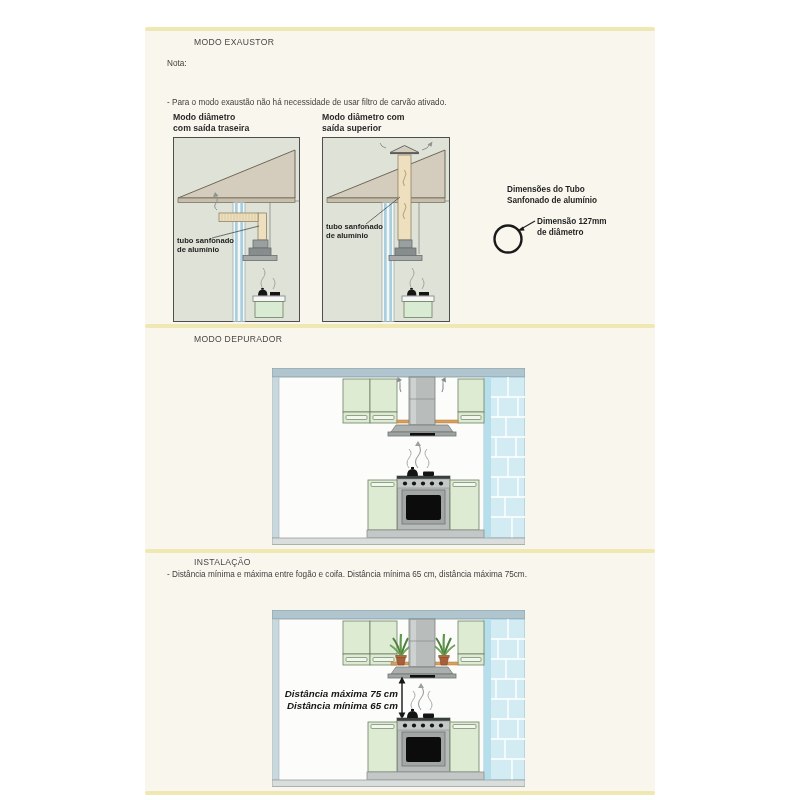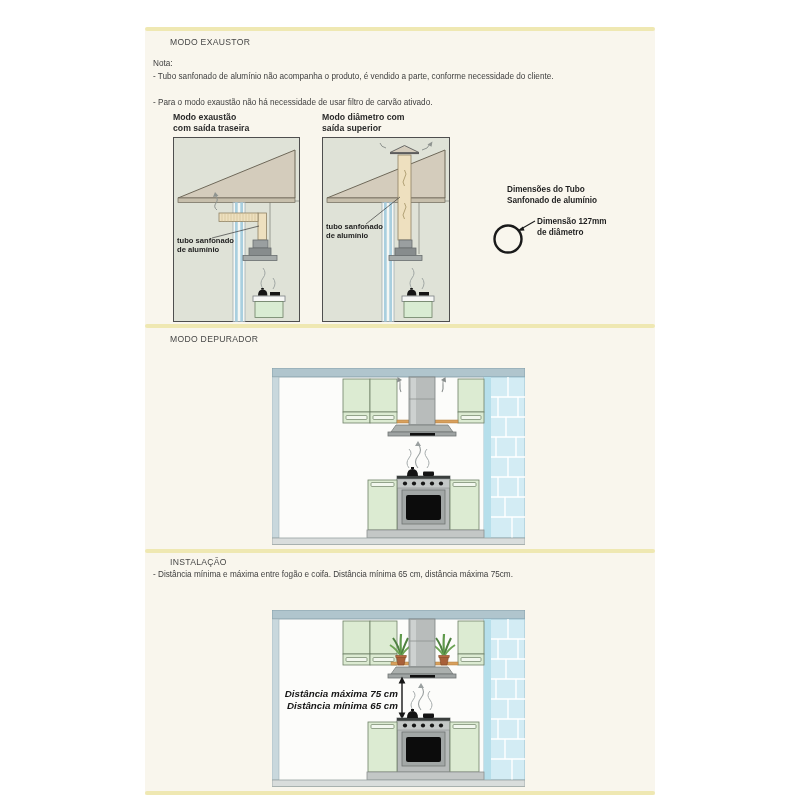--- a/index.html
+++ b/index.html
@@ -3,22 +3,22 @@
 <meta charset="utf-8">
 <style>
   * { margin:0; padding:0; box-sizing:border-box; }
   html,body { width:800px; height:800px; background:#ffffff; }
   body { font-family:"Liberation Sans", sans-serif; position:relative; overflow:hidden; }
   .page { position:absolute; inset:0; }
   .card { position:absolute; left:145px; top:30px; width:510px; height:765px; background:#f9f6ed; }
   .rule { position:absolute; left:145px; width:510px; height:4px; background:#efe8b2; border-radius:2px; }
   .title { position:absolute; top:8px; left:0; width:800px; text-align:center;
            font-size:13.5px; font-weight:bold; color:#1b1b1b; letter-spacing:.2px;margin-top:22px; }
-  .sec-header { position:absolute; left:148px; font-size:8.6px; color:#474747; letter-spacing:.3px; white-space:nowrap;padding-left:22px; }
-  .btext { position:absolute; left:153px; font-size:8.2px; color:#3e3e3e; white-space:nowrap; letter-spacing:0; }
+  .sec-header { position:absolute; left:172px; font-size:8.6px; color:#474747; letter-spacing:.3px; white-space:nowrap;padding-left:22px; }
+  .btext { position:absolute; left:167px; font-size:8.2px; color:#3e3e3e; white-space:nowrap; letter-spacing:0; }
   .dtitle { position:absolute; font-size:8.7px; font-weight:bold; color:#2a2a2a; line-height:11px; white-space:nowrap; }
   svg.abs { position:absolute; display:block; }
   .svg-label { font-size:7.6px; font-weight:bold; fill:#1f1f1f; }
   .svg-dim-text { font-size:8.2px; font-weight:bold; fill:#1f1f1f; }
   .svg-dist-text { font-size:9.8px; font-weight:bold; font-style:italic; fill:#161616; }
 </style>
 </head>
 <body>
 
 <div class="page">
@@ -26,25 +26,24 @@
   <div class="title">INSTALAÇÃO DA COIFA DE PAREDE</div>
 
   <div class="card"></div>
   <div class="rule" style="top:27px"></div>
   <div class="rule" style="top:324px"></div>
   <div class="rule" style="top:549px"></div>
   <div class="rule" style="top:791px"></div>
 
   <div class="sec-header" style="top:37px">MODO EXAUSTOR</div>
   <div class="btext" style="top:59px">Nota:</div>
-  <div class="btext" style="top:72px">- Tubo sanfonado de alumínio não acompanha o produto, é vendido a parte, conforme necessidade do cliente.</div>
   <div class="btext" style="top:98px">- Para o modo exaustão não há necessidade de usar filtro de carvão ativado.</div>
 
   <div class="dtitle" style="left:173px; top:112px">
-    <div>Modo exaustão</div>
+    <div>Modo diâmetro</div>
     <div>com saída traseira</div>
   </div>
   <div class="dtitle" style="left:322px; top:112px">
     <div>Modo diâmetro com</div>
     <div>saída superior</div>
   </div>
 
   <svg class="abs" style="left:173px; top:137px" width="127" height="185" viewBox="0 0 127 185">
     <rect x="0.5" y="0.5" width="126" height="184" fill="#dfe2d7" stroke="#4e4e4e"></rect>
     <path d="M72,64 H126" stroke="#858a82" stroke-width="0.8"></path>

